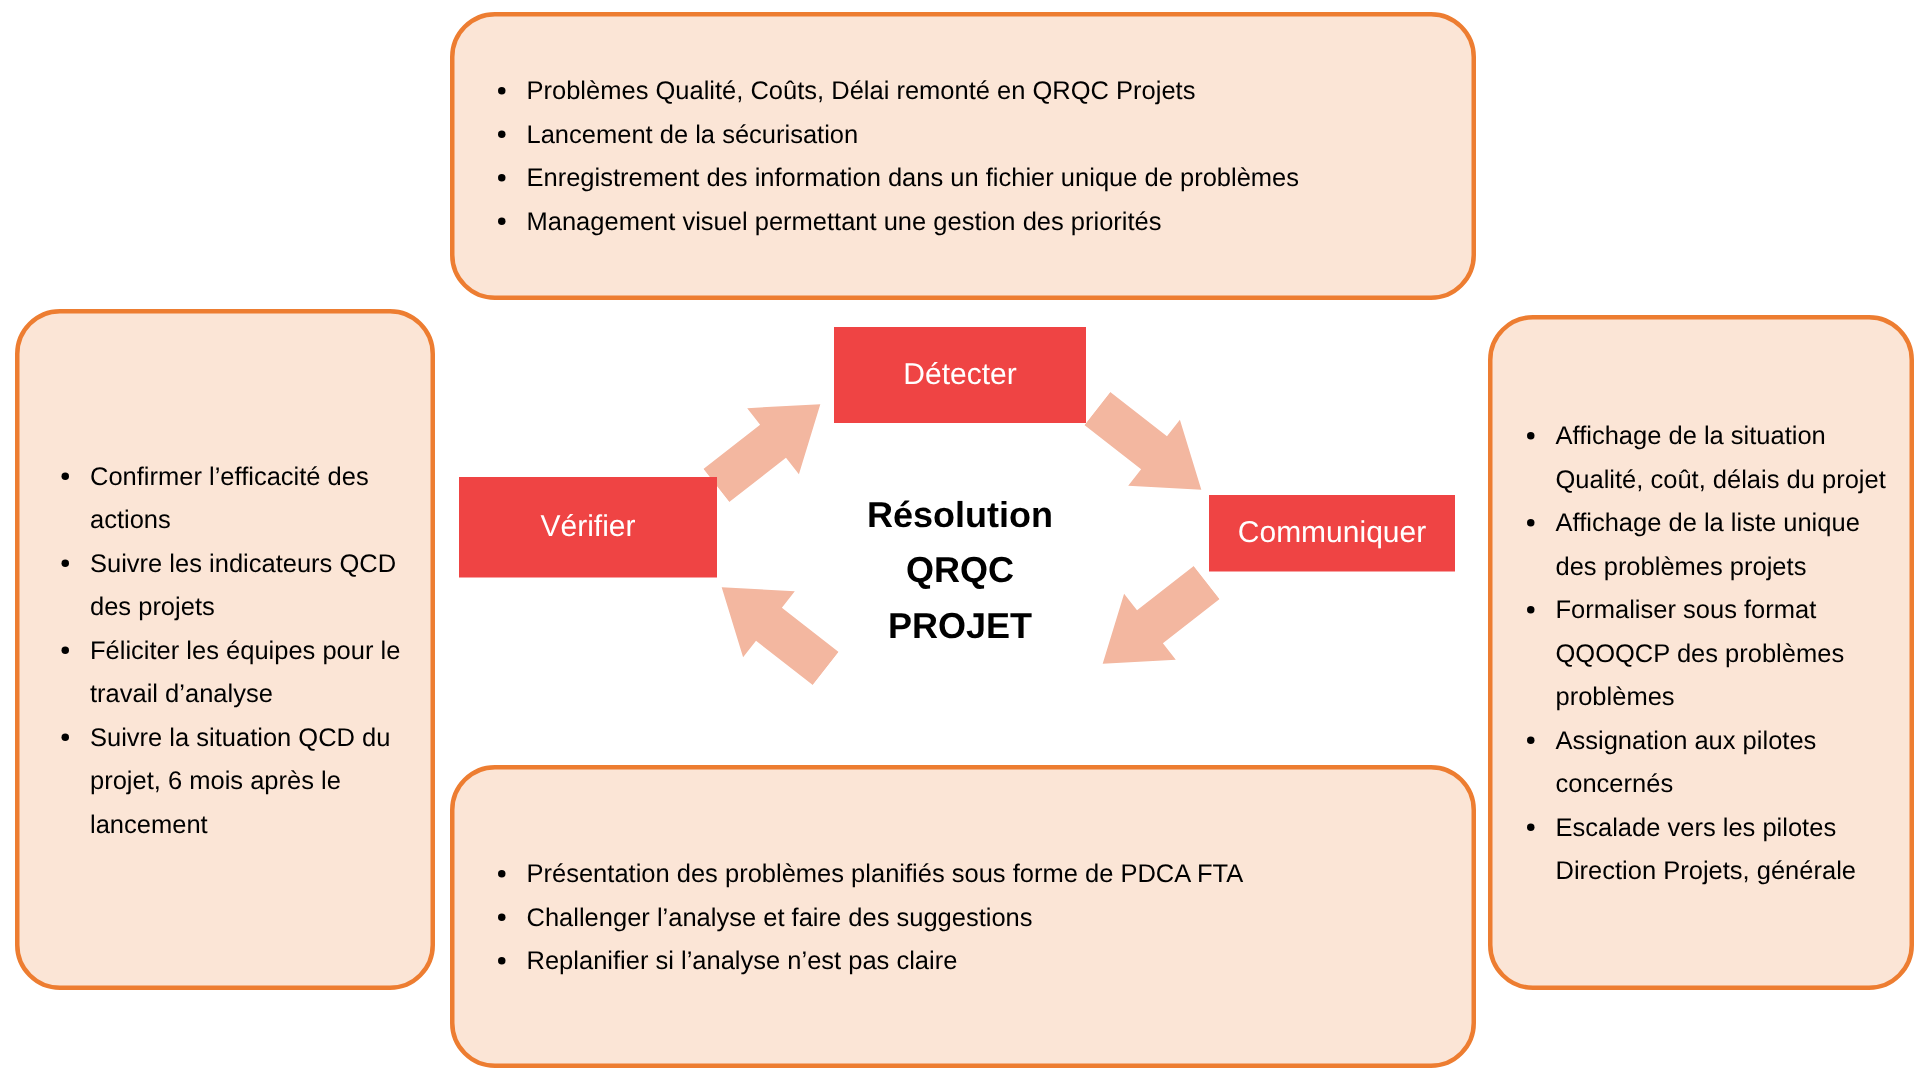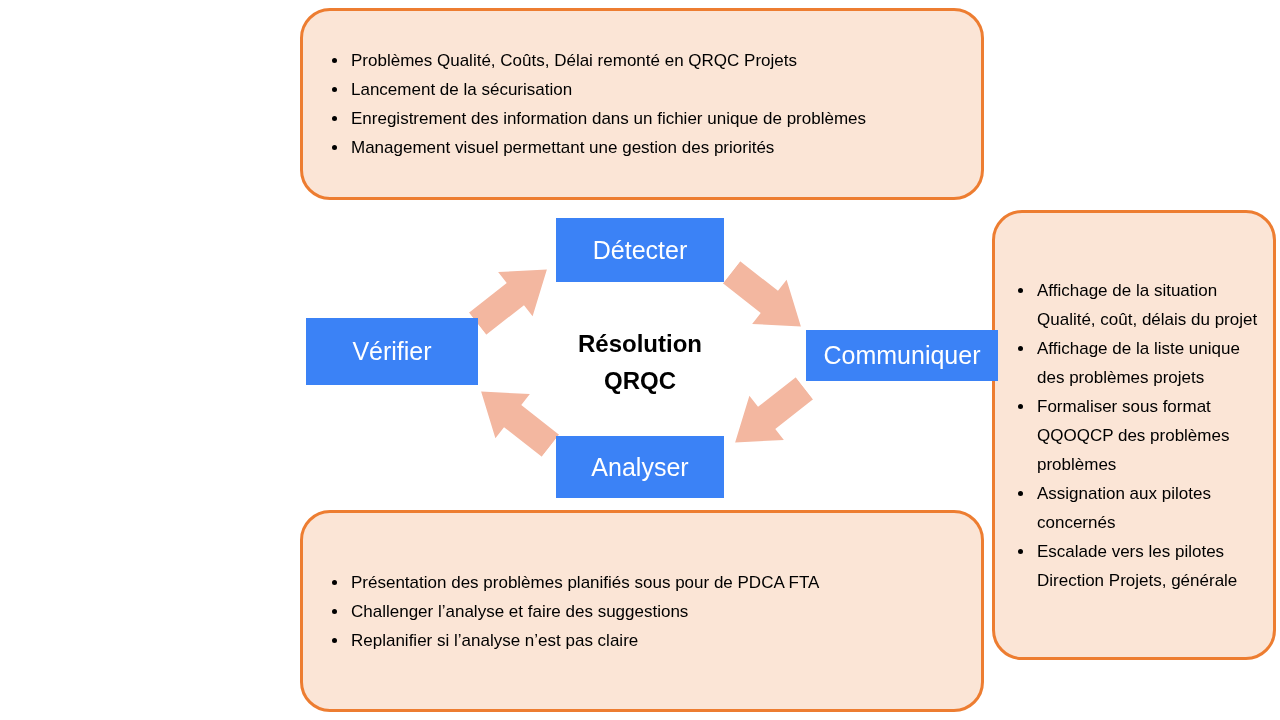--- a/index.html
+++ b/index.html
@@ -43,31 +43,31 @@
   .callout-right  { left: 992px; top: 210px; width: 284px; height: 450px; }
   .callout-bottom { left: 300px; top: 510px; width: 684px; height: 202px; }
 
   .callout-left ul  { padding-left: 45px; padding-right: 14px; }
   .callout-right ul { padding-left: 40px; padding-right: 10px; }
   .callout-top ul, .callout-bottom ul { padding-right: 24px; }
 
   
   .stage {
     position: absolute;
-    background: #3b82f6;
+    background: #ef4444;
     color: #ffffff;
     display: flex;
     align-items: center;
     justify-content: center;
-    font-size: 25px;
+    font-size: 20px;
     box-sizing: border-box;
   }
   .stage-detect      { left: 556px; top: 218px; width: 168px; height: 64px; }
   .stage-verify      { left: 306px; top: 318px; width: 172px; height: 67px; }
-  .stage-communicate { left: 806px; top: 330px; width: 192px; height: 51px; }
+  .stage-communicate { left: 806px; top: 330px; width: 164px; height: 51px; }
   .stage-analyze     { left: 556px; top: 436px; width: 168px; height: 62px; }
 
   
   .center-title {
     position: absolute;
     left: 545px;
     top: 300px;
     width: 190px;
     text-align: center;
     font-weight: bold;
@@ -96,34 +96,42 @@
 
   <div class="callout callout-top">
     <ul>
       <li>Problèmes Qualité, Coûts, Délai remonté en QRQC Projets</li>
       <li>Lancement de la sécurisation</li>
       <li>Enregistrement des information dans un fichier unique de problèmes</li>
       <li>Management visuel permettant une gestion des priorités</li>
     </ul>
   </div>
 
+  <div class="callout callout-left">
+    <ul>
+      <li>Confirmer l’efficacité des actions</li>
+      <li>Suivre les indicateurs QCD des projets</li>
+      <li>Féliciter les équipes pour le travail d’analyse</li>
+      <li>Suivre la situation QCD du projet, 6 mois après le lancement</li>
+    </ul>
+  </div>
 
   <div class="callout callout-right">
     <ul>
       <li>Affichage de la situation Qualité, coût, délais du projet</li>
       <li>Affichage de la liste unique des problèmes projets</li>
       <li>Formaliser sous format QQOQCP des problèmes problèmes</li>
       <li>Assignation aux pilotes concernés</li>
       <li>Escalade vers les pilotes Direction Projets, générale</li>
     </ul>
   </div>
 
   <div class="callout callout-bottom">
     <ul>
-      <li>Présentation des problèmes planifiés sous pour de PDCA FTA</li>
+      <li>Présentation des problèmes planifiés sous forme de PDCA FTA</li>
       <li>Challenger l’analyse et faire des suggestions</li>
       <li>Replanifier si l’analyse n’est pas claire</li>
     </ul>
   </div>
 
   <div class="arrow arrow-up-right">
     <svg viewBox="0 0 90 60" xmlns="http://www.w3.org/2000/svg" aria-hidden="true">
       <polygon points="0,16 48,16 48,2 88,30 48,58 48,44 0,44" fill="#F3B7A0"></polygon>
     </svg>
   </div>
@@ -139,20 +147,20 @@
   </div>
   <div class="arrow arrow-up-left">
     <svg viewBox="0 0 90 60" xmlns="http://www.w3.org/2000/svg" aria-hidden="true">
       <polygon points="0,16 48,16 48,2 88,30 48,58 48,44 0,44" fill="#F3B7A0"></polygon>
     </svg>
   </div>
 
   <div class="stage stage-detect">Détecter</div>
   <div class="stage stage-verify">Vérifier</div>
   <div class="stage stage-communicate">Communiquer</div>
-  <div class="stage stage-analyze">Analyser</div>
 
   <div class="center-title">
     <div>Résolution</div>
     <div>QRQC</div>
+    <div>PROJET</div>
   </div>
 
 </div>
 
 </body></html>

